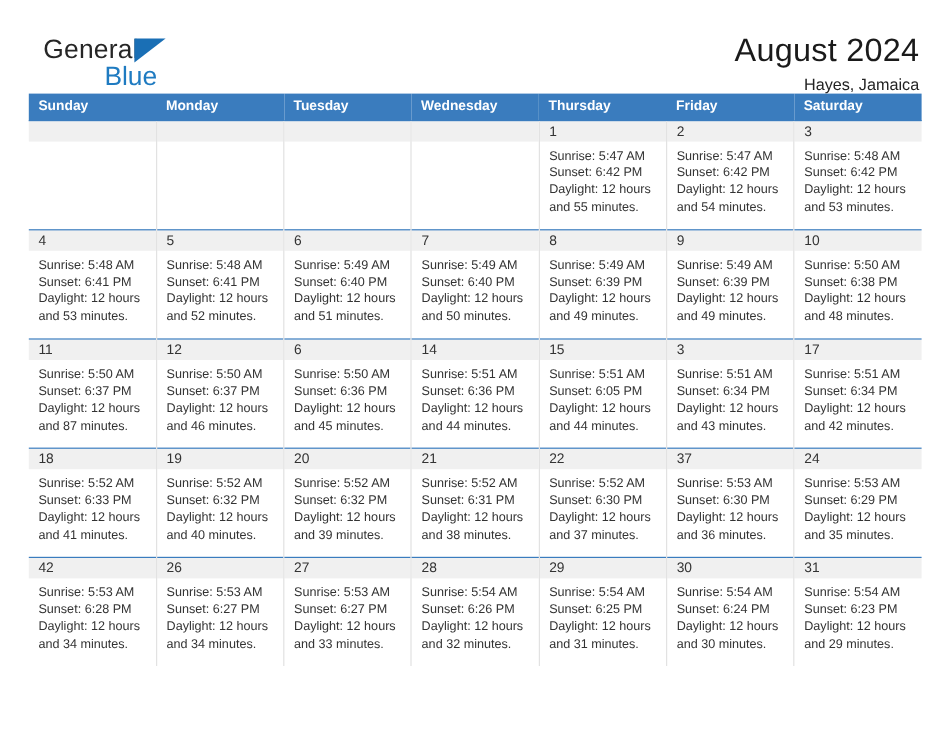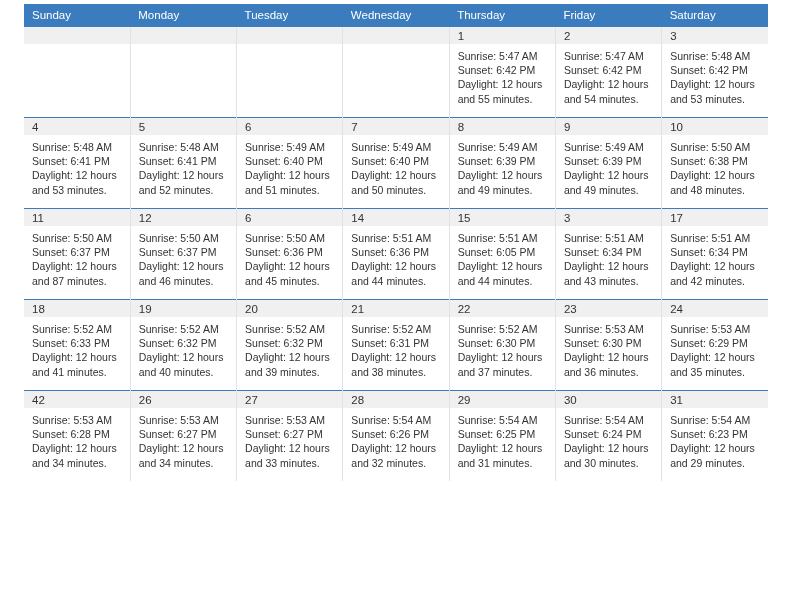--- a/index.html
+++ b/index.html
@@ -85,21 +85,21 @@
   .calendar {
     width: 744px;
     border-collapse: collapse;
     table-layout: fixed;
     margin-top: 4px;
   }
   .calendar th {
     background: #3a7cbe;
     color: #ffffff;
     font-size: 11.5px;
-    font-weight: normal;
+    font-weight: bold;
     text-align: left;
     padding: 5px 0 5px 8px;
     height: 20px;
     box-sizing: border-box;
     border: none;
   }
   .calendar td {
     vertical-align: top;
     padding: 0;
     height: 90px;
@@ -129,20 +129,31 @@
   }
   .vsep {
     border-left: 1px solid #e2e2e2;
   }
 </style>
 </head>
 <body>
 
 <div class="page">
 
+  <div class="header">
+    <div class="brand">
+      <span class="brand-general">General</span>
+      <span class="brand-triangle"></span>
+      <span class="brand-blue">Blue</span>
+    </div>
+    <div class="title-block">
+      <h1 class="cal-title">August 2024</h1>
+      <p class="cal-subtitle">Hayes, Jamaica</p>
+    </div>
+  </div>
 
   <table class="calendar">
     <thead>
       <tr id="weekday-row">
           <th>Sunday</th>
           <th>Monday</th>
           <th>Tuesday</th>
           <th>Wednesday</th>
           <th>Thursday</th>
           <th>Friday</th>
@@ -361,21 +372,21 @@
           <td class="vsep ">
             <div class="daynum-band">22</div>
             <div class="cell-body">
               <div>Sunrise: 5:52 AM</div>
               <div>Sunset: 6:30 PM</div>
               <div>Daylight: 12 hours</div>
               <div>and 37 minutes.</div>
             </div>
           </td>
           <td class="vsep ">
-            <div class="daynum-band">23</div>
+            <div class="daynum-band">37</div>
             <div class="cell-body">
               <div>Sunrise: 5:53 AM</div>
               <div>Sunset: 6:30 PM</div>
               <div>Daylight: 12 hours</div>
               <div>and 36 minutes.</div>
             </div>
           </td>
           <td class="vsep ">
             <div class="daynum-band">24</div>
             <div class="cell-body">

